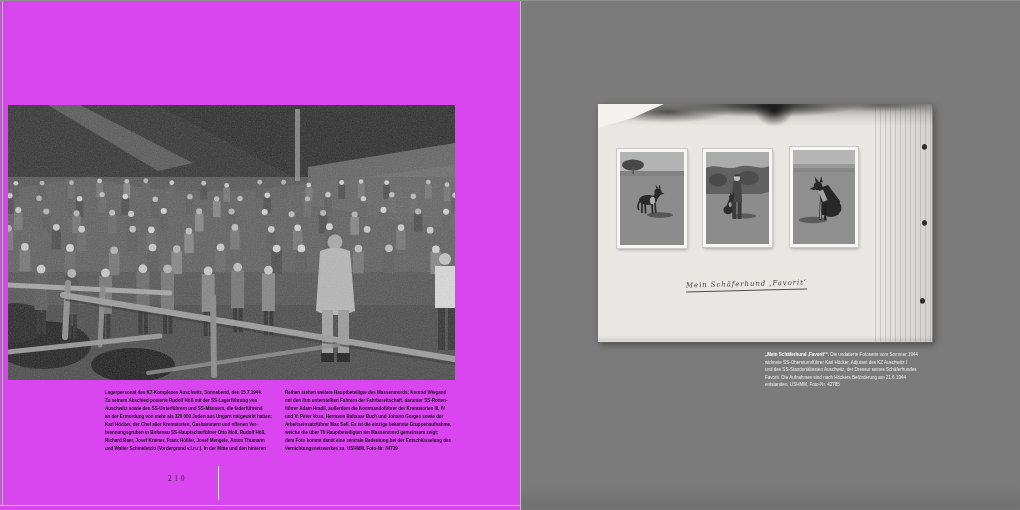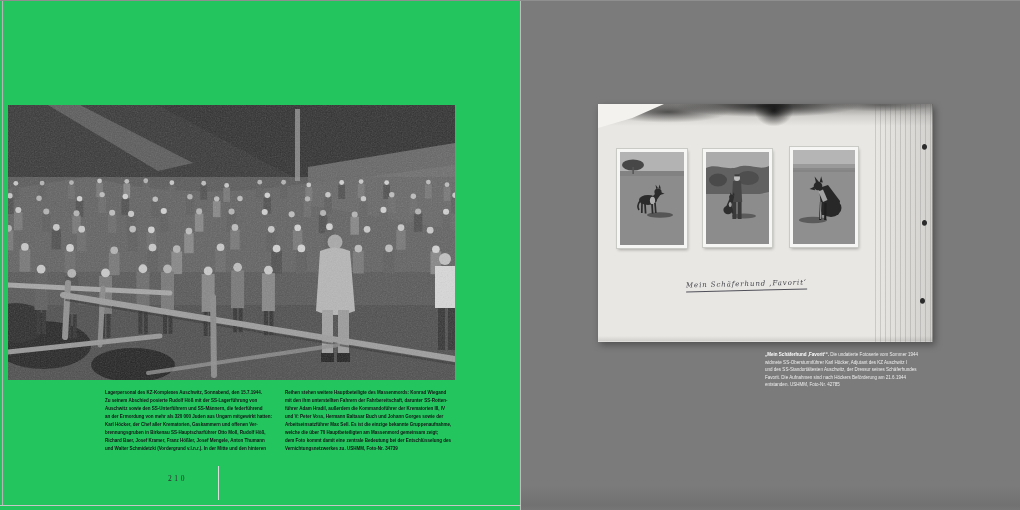--- a/index.html
+++ b/index.html
@@ -4,21 +4,21 @@
 <style>
   html,body{margin:0;padding:0;background:#ffffff;}
   .spread{position:relative;width:1020px;height:510px;background:#ffffff;overflow:hidden;
           font-family:"Liberation Sans",sans-serif;}
   
   .edge-top{position:absolute;left:0;top:0;width:1020px;height:1px;background:#8f8f8f;z-index:50;}
   .edge-left{position:absolute;left:2px;top:1px;width:1px;height:504px;background:#b5b5b5;z-index:50;}
   .edge-bottom-left{position:absolute;left:0;top:505px;width:521px;height:1px;background:#c6c6c6;z-index:50;}
   .artifact-vline{position:absolute;left:218px;top:466px;width:1px;height:34px;background:#dcdcdc;z-index:50;}
 
-  .page-left{position:absolute;left:0;top:0;width:521px;height:510px;background:#22c55e;}
+  .page-left{position:absolute;left:0;top:0;width:521px;height:510px;background:#d946ef;}
   .page-right{position:absolute;left:521px;top:0;width:499px;height:510px;
               background:linear-gradient(180deg,#7b7b7b 0,#7b7b7b 486px,#717171 505px,#767676 510px);}
   .spine{position:absolute;left:520px;top:0;width:1px;height:510px;background:#bdbdbd;z-index:40;}
 
   
   .group-photo{position:absolute;left:8px;top:105px;width:447px;height:275px;margin:0;padding:0;}
   .group-photo svg{display:block;width:100%;height:100%;}
 
   
   .cap{position:absolute;width:230px;white-space:pre;font-size:5.4px;line-height:8px;

